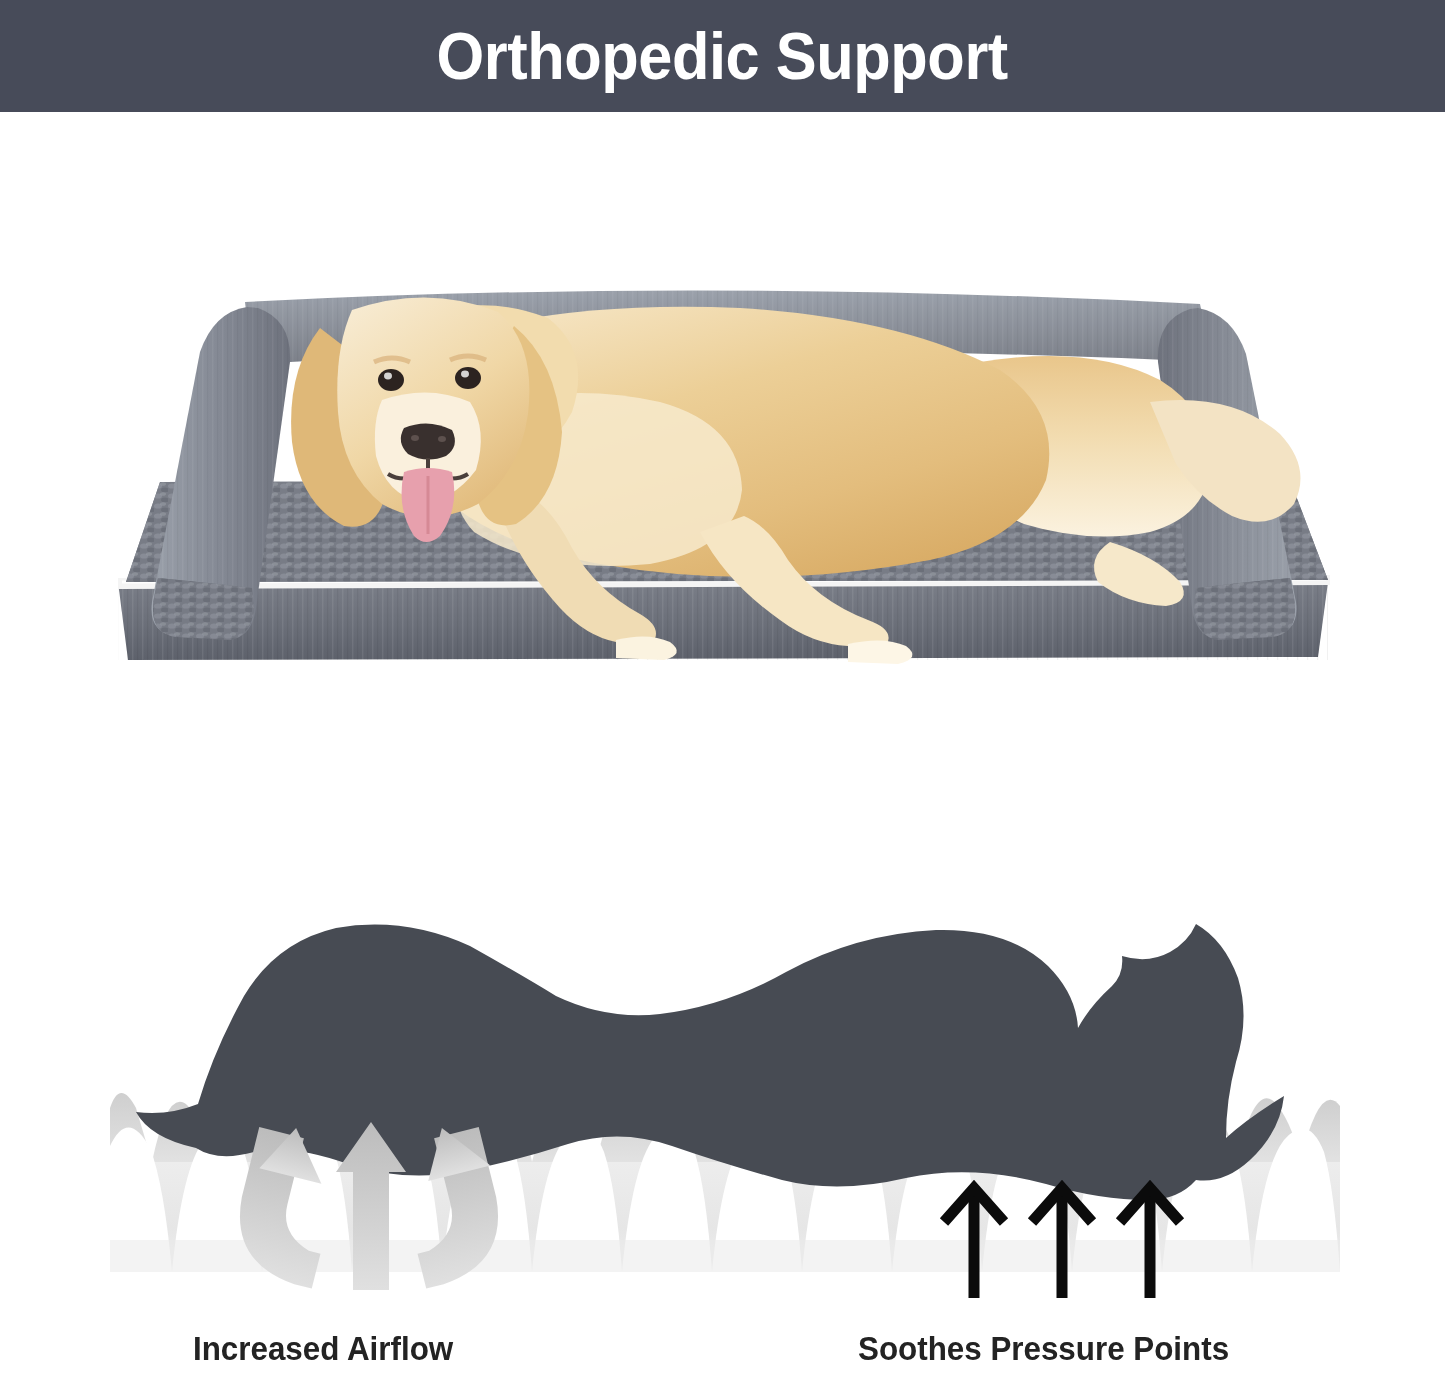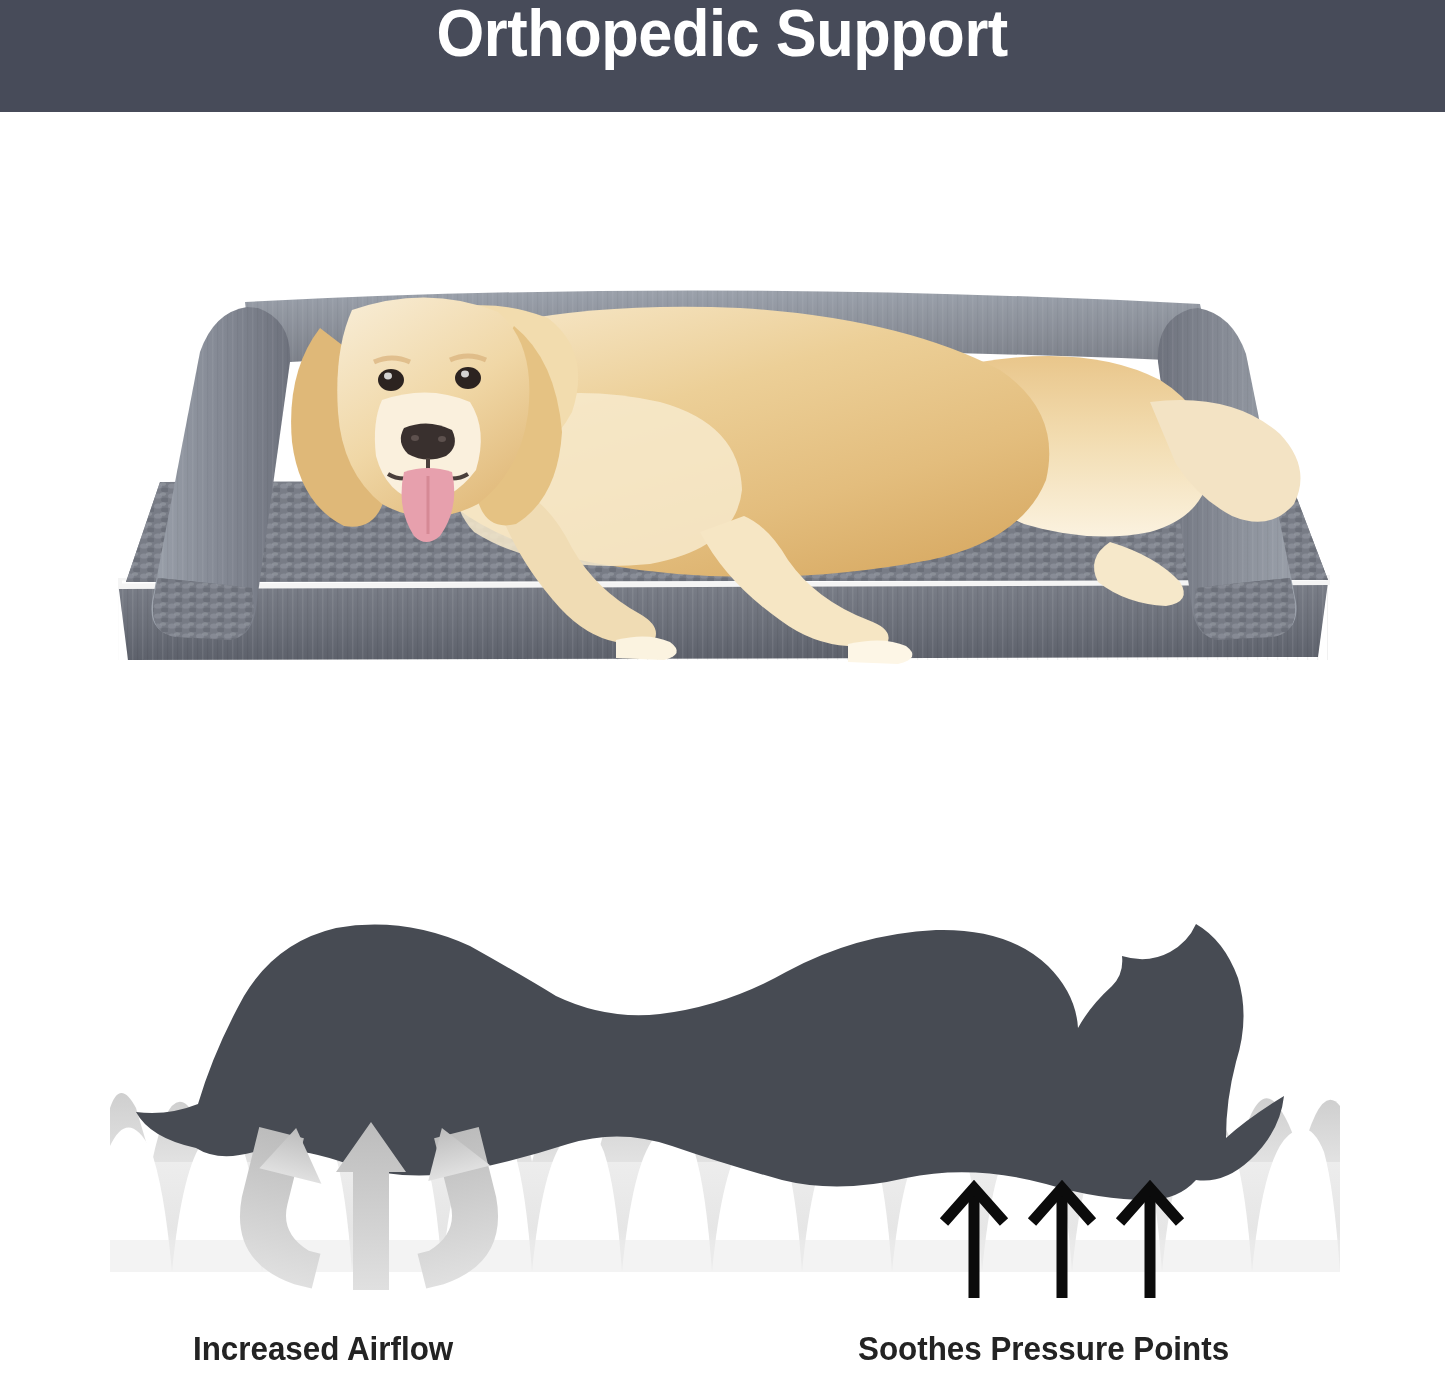--- a/index.html
+++ b/index.html
@@ -6,21 +6,21 @@
   body{
     width:1445px;height:1391px;position:relative;overflow:hidden;
     font-family:"Liberation Sans", sans-serif;
     background:#ffffff;
   }
 
   
   .header{
     position:absolute;left:0;top:0;width:1445px;height:112px;
     background:#474b59;
-    display:flex;align-items:flex-start;justify-content:center;
+    display:flex;align-items:center;justify-content:center;
   }
   .header-title{
     color:#ffffff;
     font-size:66px;
     font-weight:bold;
     letter-spacing:-0.5px;
     font-family:"Liberation Sans", sans-serif;
     line-height:1;
     transform:scaleX(0.93);
   }

